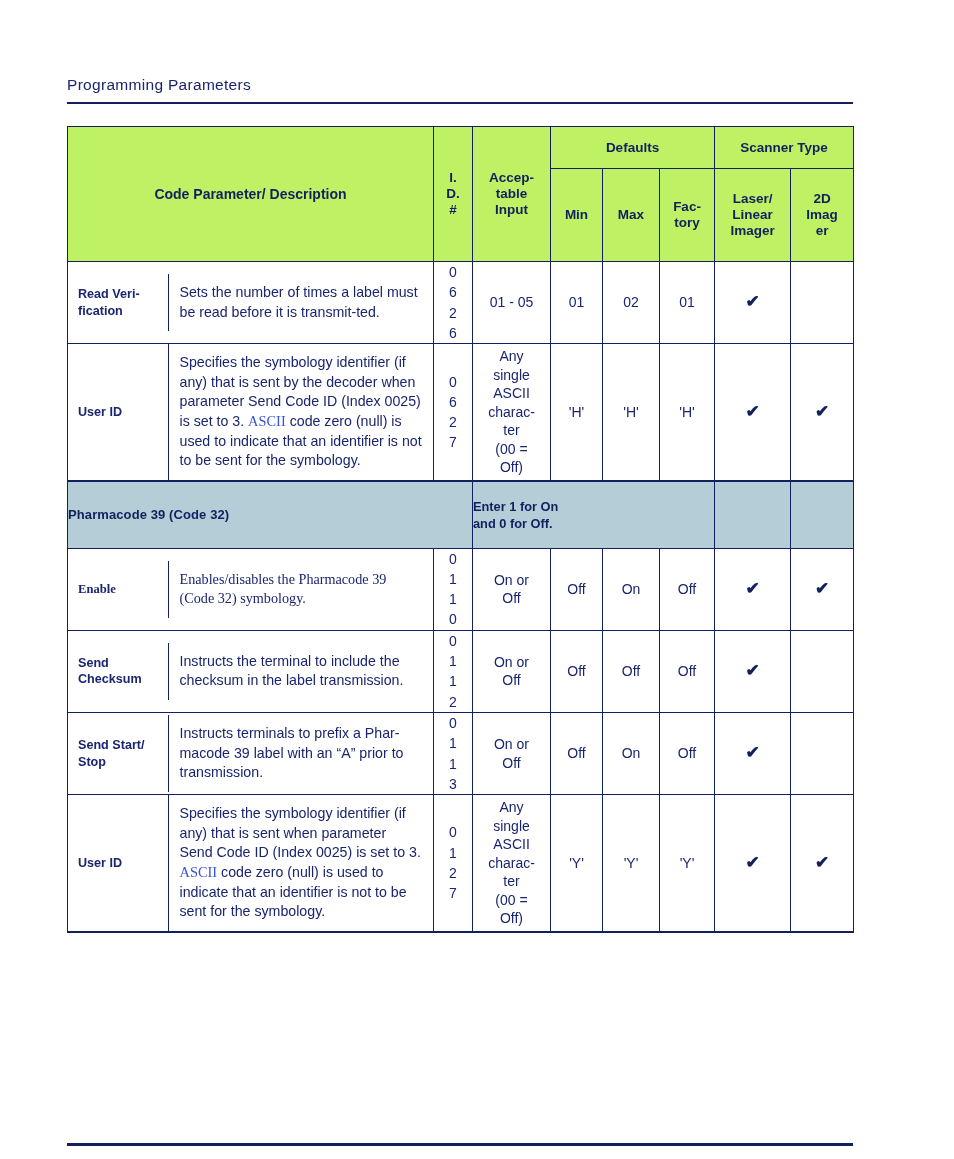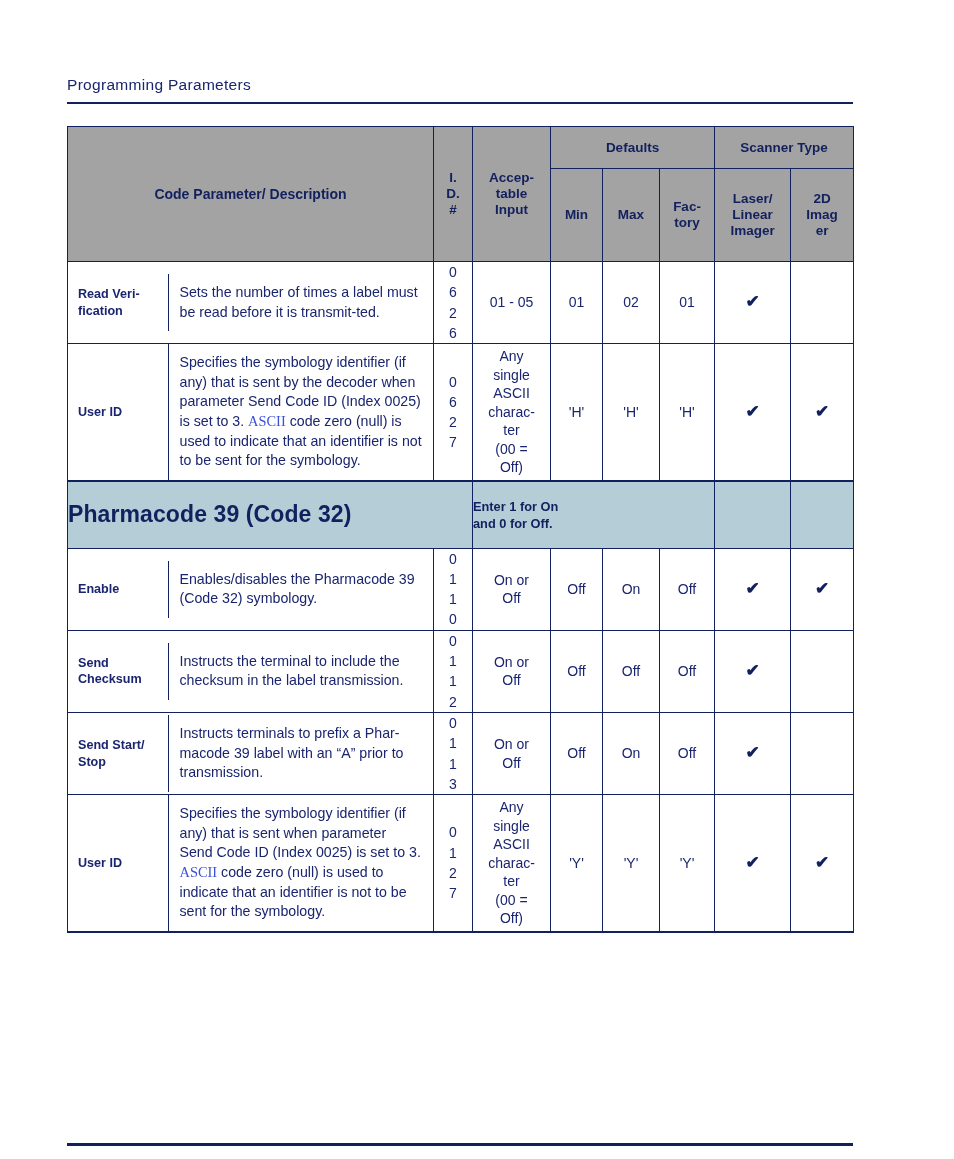--- a/index.html
+++ b/index.html
@@ -62,21 +62,21 @@
   col.c-id      { width: 39px;  }
   col.c-input   { width: 78px;  }
   col.c-min     { width: 52px;  }
   col.c-max     { width: 57px;  }
   col.c-fact    { width: 55px;  }
   col.c-laser   { width: 76px;  }
   col.c-2d      { width: 63px;  }
 
   
   thead td, thead th {
-    background: #a3a3a3;
+    background: #bef264;
     color: #12205e;
     font-weight: bold;
     text-align: center;
     font-size: 13.5px;
     line-height: 1.18;
   }
   th.hdr-group { font-size: 13.5px; height: 42px; }
   th.hdr-tall  { height: 93px; }
   th.hdr-desc  { font-size: 14px; }
   .hdr-stack { display: block; }
@@ -143,21 +143,21 @@
   }
 
   
   tr.section td {
     background: #b4cdd6;
     border-top: 2px solid #12205e;
     border-bottom: 1px solid #12205e;
     height: 67px;
   }
   td.section-title {
-    font-size: 23px;
+    font-size: 13px;
     font-weight: bold;
     color: #12205e;
     padding-left: 14px;
     text-align: left;
     vertical-align: middle;
     letter-spacing: 0.1px;
   }
   td.section-note {
     font-size: 12.8px;
     font-weight: bold;
@@ -317,21 +317,21 @@
           <tr class="section">
             <td class="section-title" colspan="2">Pharmacode 39 (Code 32)</td>
             <td class="section-note" colspan="4">
               <span class="hdr-stack">Enter 1 for On</span>
               <span class="hdr-stack">and 0 for Off.</span>
             </td>
             <td></td>
             <td></td>
           </tr>
           <tr>
-            <td style="padding: 0px;">
+            <td style="padding: 0px; font-family: Liberation Serif, serif;">
               <div class="split">
                 <div>
                   <div class="cellA">
                     <span class="hdr-stack">Enable</span>
                   </div>
                   <div class="cellB">Enables/disables the Pharmacode 39 (Code 32) symbology.</div>
                 </div>
               </div>
             </td>
             <td class="idnum">

